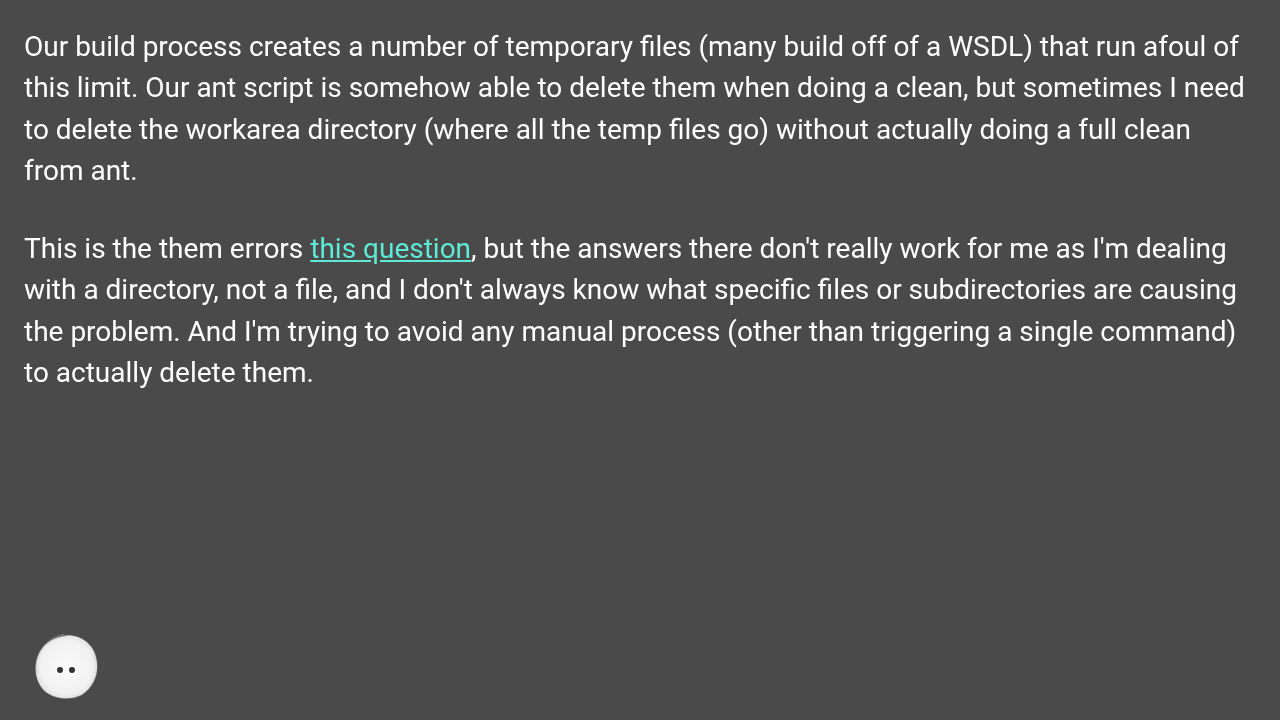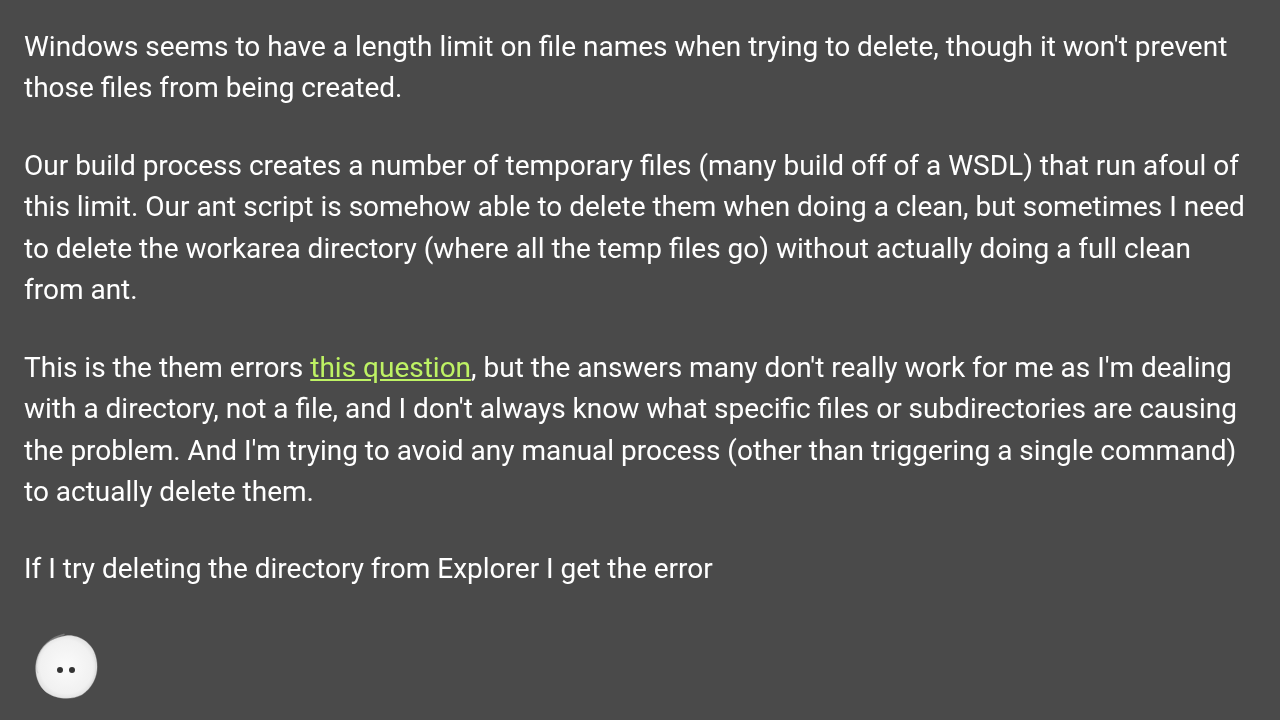--- a/index.html
+++ b/index.html
@@ -23,21 +23,21 @@
       font-weight: 400;
     }
     .paragraph {
       margin-bottom: 36px;
     }
     .paragraph:last-child {
       margin-bottom: 0;
     }
     .link {
       text-decoration: underline;
-      color: #bef264;
+      color: #5eead4;
       cursor: pointer;
     }
     .avatar {
       position: absolute;
       bottom: 18px;
       left: 30px;
       width: 72px;
       height: 72px;
     }
     .avatar-blob {
@@ -60,26 +60,24 @@
       width: 6px;
       height: 6px;
       background-color: #333333;
       border-radius: 50%;
     }
   </style>
 </head>
 <body>
 
 <div class="content">
-  <p class="paragraph">Windows seems to have a length limit on file names when trying to delete, though it won't prevent those files from being created.</p>
   <p class="paragraph">Our build process creates a number of temporary files (many build off of a WSDL) that run afoul of this limit. Our ant script is somehow able to delete them when doing a clean, but sometimes I need to delete the workarea directory (where all the temp files go) without actually doing a full clean from ant.</p>
   <p class="paragraph">
-    <span>This is the them errors </span><span class="link">this question</span><span>, but the answers many don't really work for me as I'm dealing with a directory, not a file, and I don't always know what specific files or subdirectories are causing the problem. And I'm trying to avoid any manual process (other than triggering a single command) to actually delete them.</span>
+    <span>This is the them errors </span><span class="link">this question</span><span>, but the answers there don't really work for me as I'm dealing with a directory, not a file, and I don't always know what specific files or subdirectories are causing the problem. And I'm trying to avoid any manual process (other than triggering a single command) to actually delete them.</span>
   </p>
-  <p class="paragraph">If I try deleting the directory from Explorer I get the error</p>
 </div>
 
 <div class="avatar">
   <div class="avatar-blob">
     <svg viewBox="0 0 100 100" xmlns="http://www.w3.org/2000/svg">
       <defs>
         <radialGradient id="blobGrad" cx="50%" cy="50%" r="50%">
           <stop offset="0%" stop-color="#ffffff"></stop>
           <stop offset="85%" stop-color="#f5f5f5"></stop>
           <stop offset="100%" stop-color="#e8e8e8"></stop>

